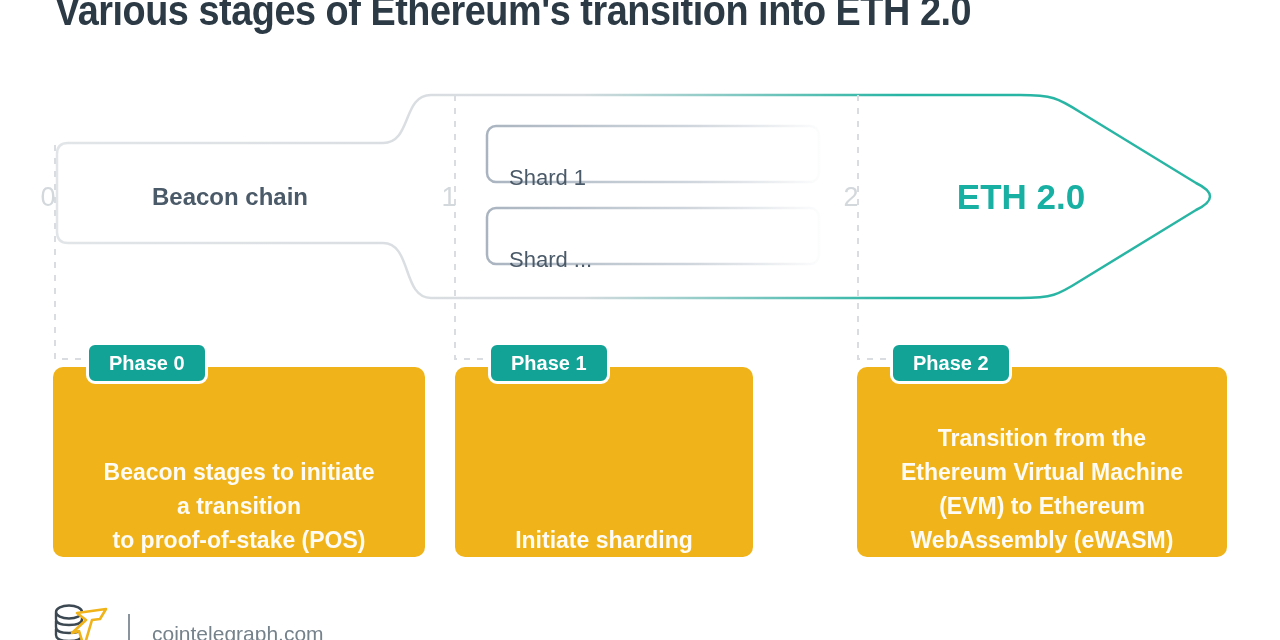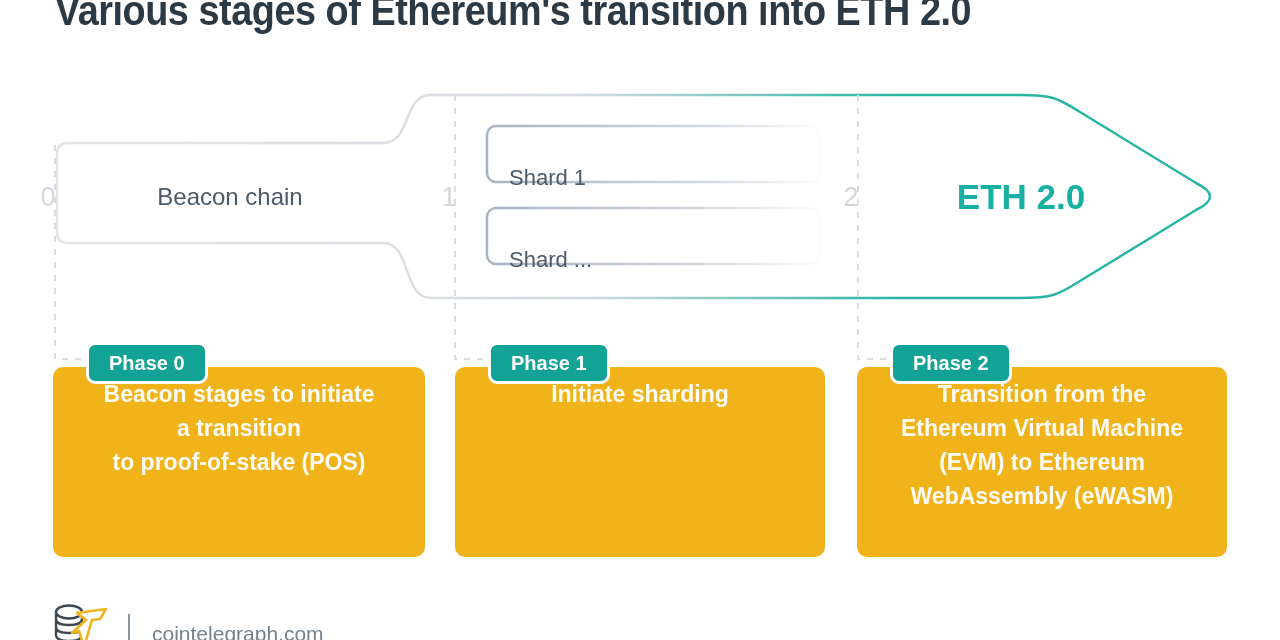--- a/index.html
+++ b/index.html
@@ -9,32 +9,32 @@
   }
   
   .title{
     position:absolute;left:55px;top:-12px;
     font-size:42px;font-weight:800;line-height:46px;letter-spacing:-0.5px;
     color:#2c3a46;transform:scaleX(0.90);transform-origin:left top;white-space:nowrap;
   }
   
   svg.layer{position:absolute;left:0;top:0;}
   
-  .flabel{position:absolute;transform:translate(-50%,-50%);white-space:nowrap;}
+  .flabel{position:absolute;transform:translate(-50%,-50%);white-space:nowrap;font-weight:bold;}
   .marker-num{font-size:27px;color:#d3d8dc;font-weight:400;}
   .beacon{font-size:24px;color:#4b5a68;}
   .eth2{font-size:35px;font-weight:700;color:#17b0a2;}
   .shard-label{
     position:absolute;transform:translate(0,-50%);
     font-size:22px;color:#4b5a68;margin-top:23px;
   }
   
   .card{
     position:absolute;top:367px;height:190px;background:#f0b41a;border-radius:10px;
-    display:flex;align-items:flex-start;justify-content:center;
+    display:flex;align-items:flex-end;justify-content:center;
   }
   .card-text{
     color:#fdfbf4;font-size:23px;font-weight:700;line-height:34px;
     text-align:center;white-space:pre-line;padding-top:10px;
   }
   .badge{
     position:absolute;top:-25px;left:33px;
     background:#12a296;color:#ffffff;border:3px solid #ffffff;border-radius:9px;
     font-size:20px;font-weight:700;line-height:22px;
     padding:7px 20px;white-space:nowrap;
@@ -101,21 +101,21 @@
   <div class="shard-label" style="left:509px;top:155px">Shard 1</div>
   <div class="shard-label" style="left:509px;top:237px">Shard ...</div>
 
   <div class="card" style="left:53px;width:372px">
     <div class="badge">Phase 0</div>
     <div class="card-text">Beacon stages to initiate
 a transition
 to proof-of-stake (POS)</div>
   </div>
 
-  <div class="card" style="left:455px;width:370px">
+  <div class="card" style="left:455px;width:298px">
     <div class="badge">Phase 1</div>
     <div class="card-text">Initiate sharding</div>
   </div>
 
   <div class="card" style="left:857px;width:370px">
     <div class="badge">Phase 2</div>
     <div class="card-text">Transition from the
 Ethereum Virtual Machine
 (EVM) to Ethereum
 WebAssembly (eWASM)</div>

